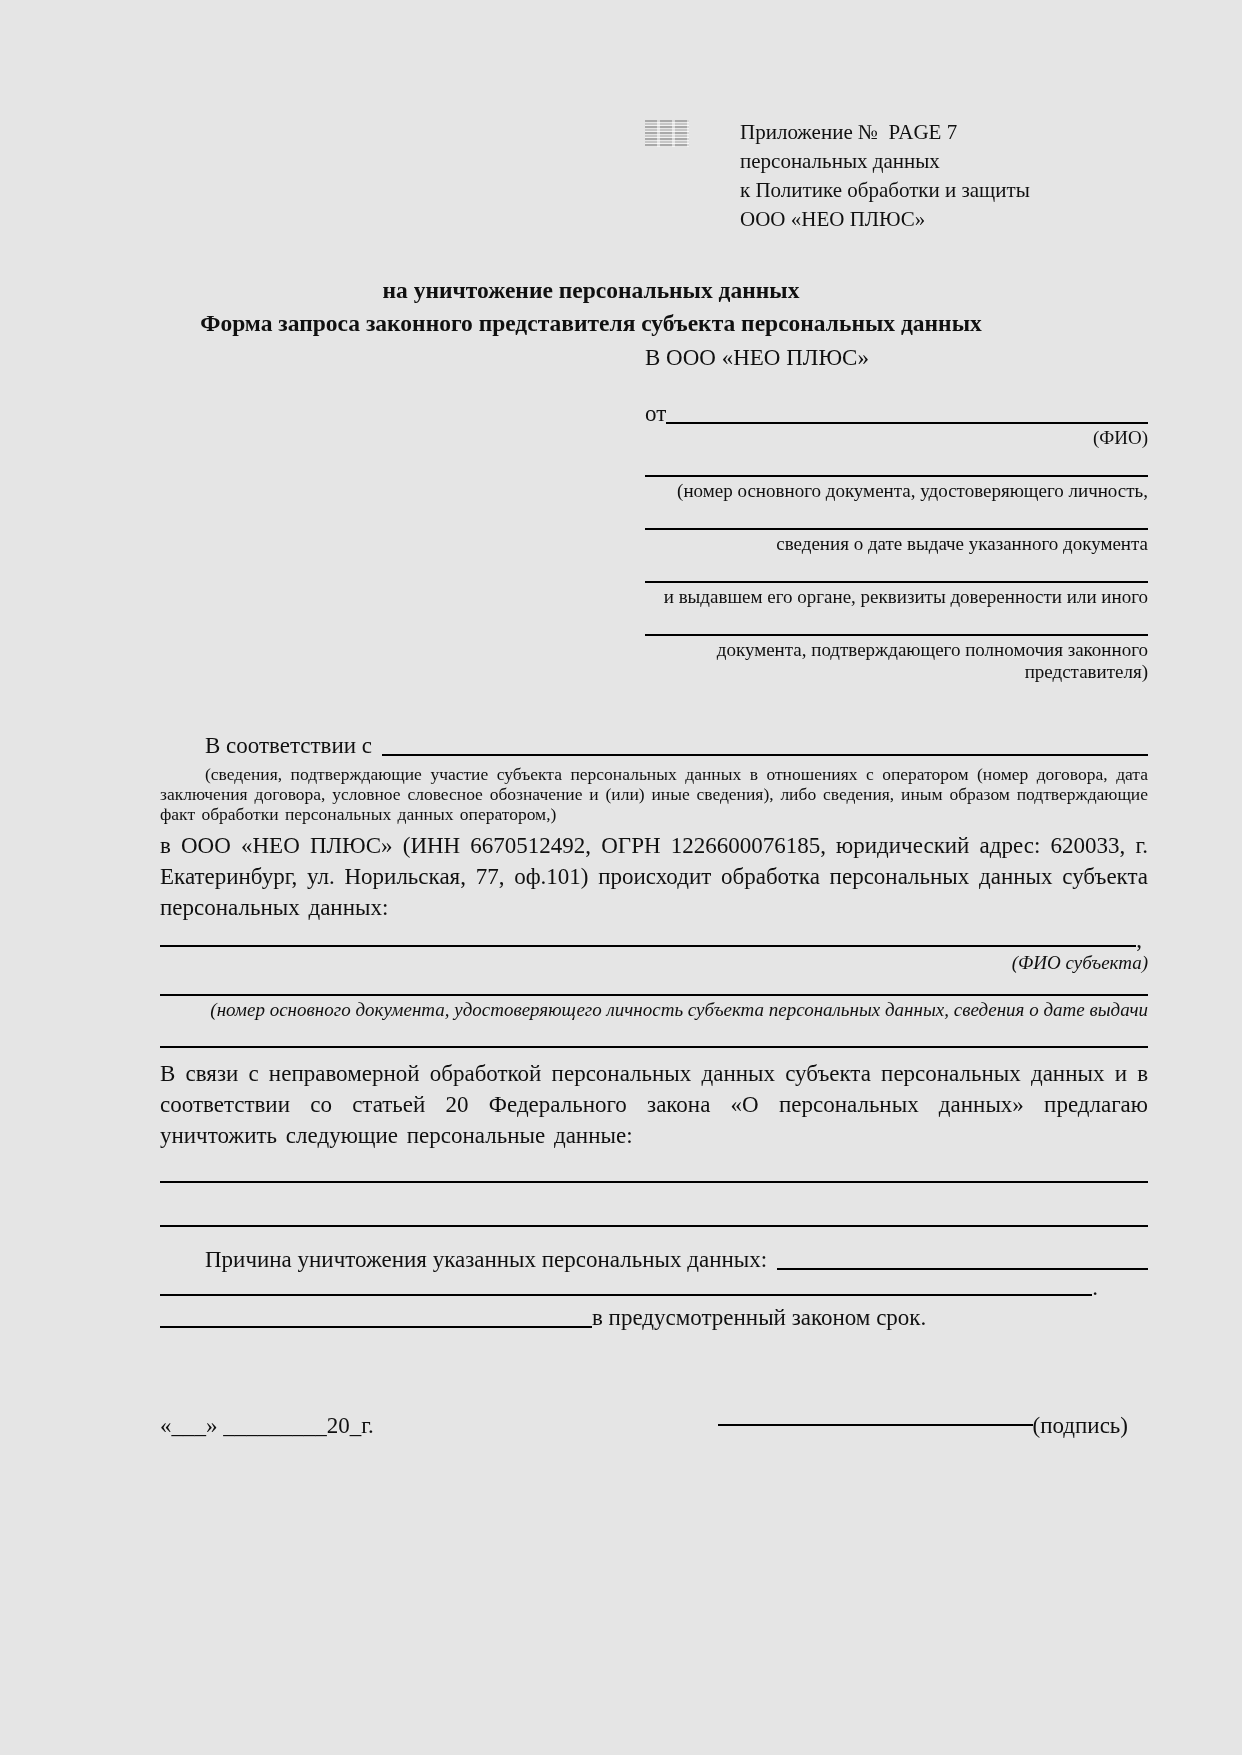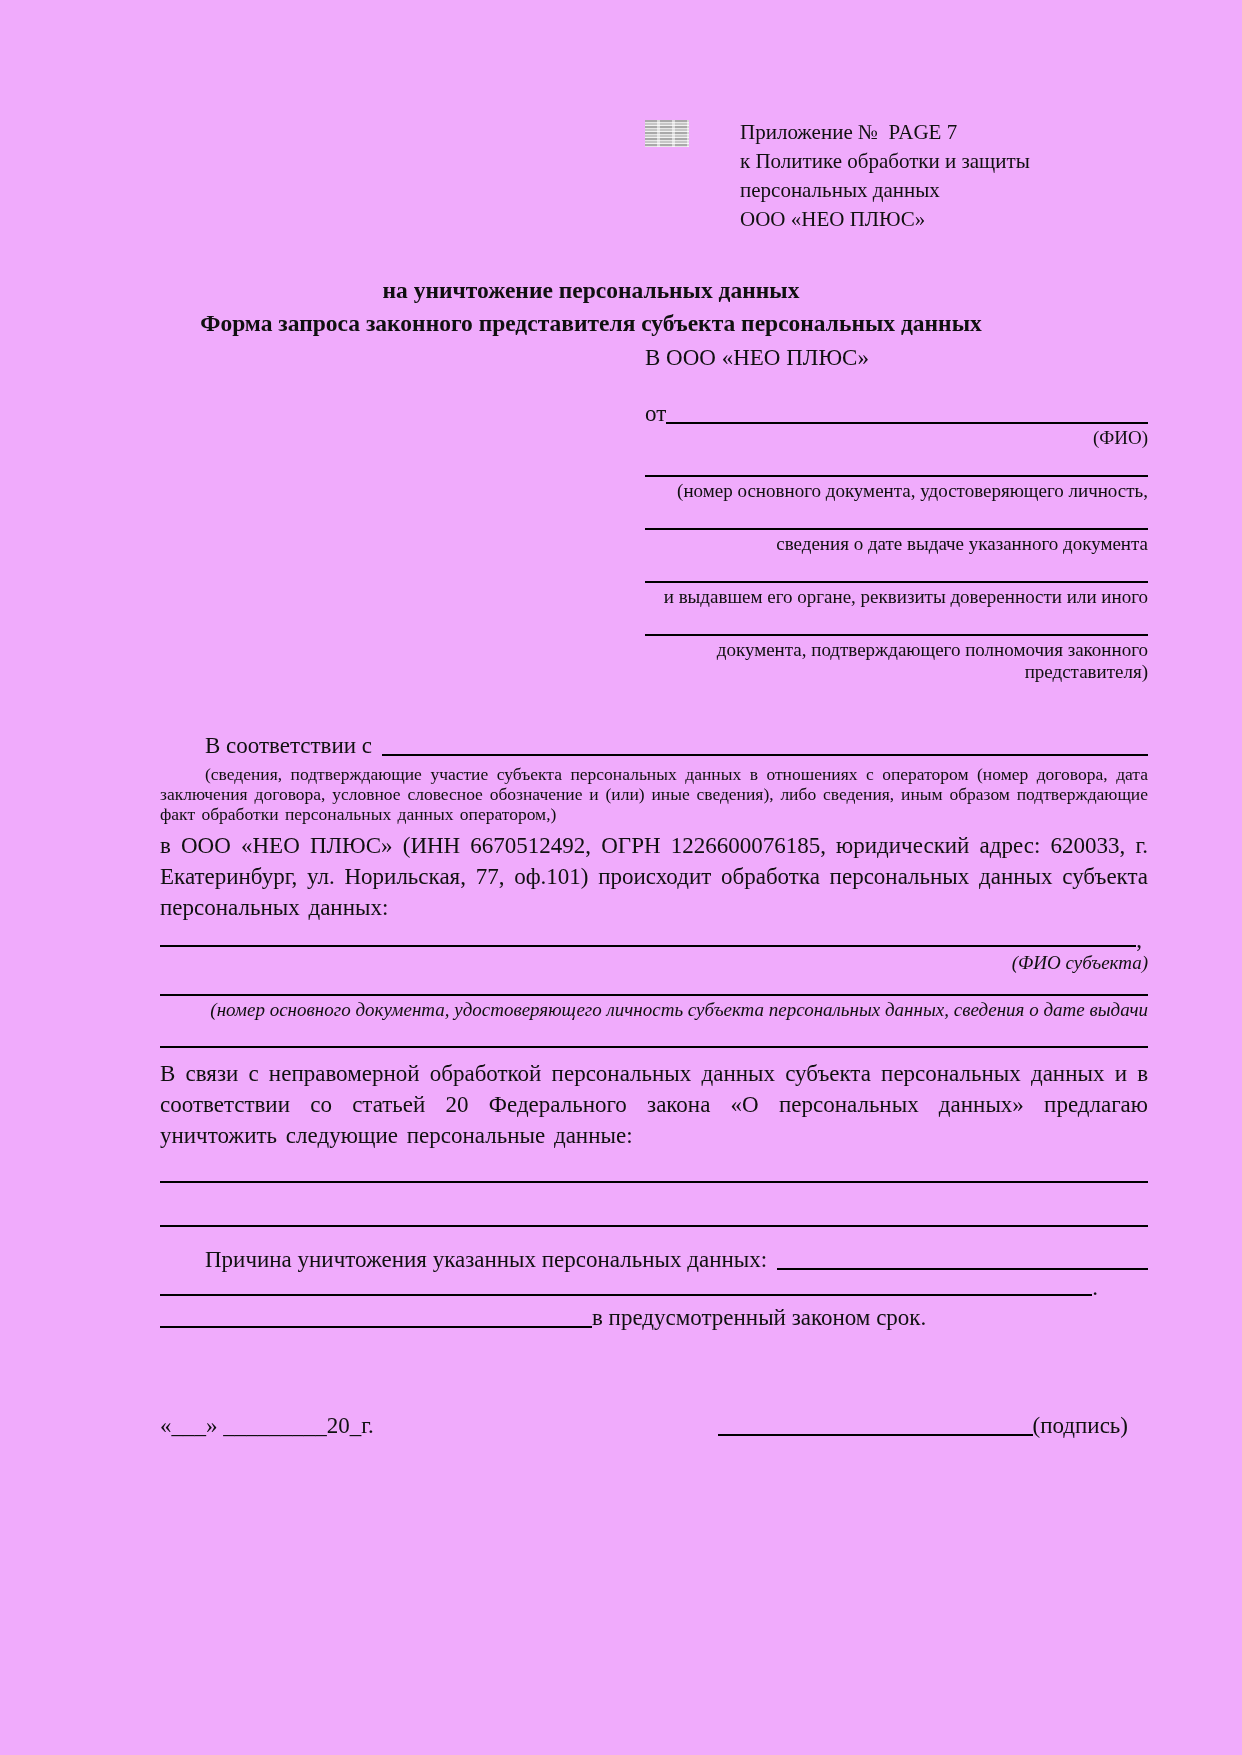--- a/index.html
+++ b/index.html
@@ -1,17 +1,17 @@
 <!DOCTYPE html>
 <html><head>
 <meta charset="utf-8">
 <style>
   html,body { margin:0; padding:0; background:#ffffff; }
   .page {
-    width:1242px; height:1755px; position:relative; background:#f0abfc;
+    width:1242px; height:1755px; position:relative; background:#e5e5e5;
     color:#101010; font-family:"Liberation Serif","DejaVu Serif",serif;
     overflow:hidden;
   }
   .content { position:absolute; left:160px; top:0; width:988px; }
 
   
   .mark {
     position:absolute; left:485px; top:120px; width:44px; height:27px;
     background:
       repeating-linear-gradient(90deg, rgba(255,255,255,0) 0 12px, rgba(255,255,255,.55) 12px 15px),
@@ -49,35 +49,35 @@
   .reason-row { margin-top:8px; padding-left:45px; height:38px; }
   .reason-end { height:26px; margin-right:50px; }
   .reason-end .tail { line-height:22px; }
   .response-para { margin-top:4px; text-indent:45px; line-height:31px; }
   .response-row { height:32px; }
   .fill-fixed { width:432px; border-bottom:2px solid #000; margin-bottom:3px; }
 
   
   .footer-row { margin-top:82px; display:flex; justify-content:space-between;
                 align-items:flex-end; padding-right:20px; font-size:23px; }
-  .sig { display:flex; align-items:flex-end; }
+  .sig { display:flex; align-items:center; }
   .sig-line { width:315px; border-bottom:2px solid #000; margin-bottom:3px; }
 </style>
 </head>
 <body>
 
 <div class="page">
   <div class="content">
 
     <div class="mark"></div>
 
     <div class="appendix">
       <div>Приложение №&nbsp; PAGE 7</div>
+      <div>персональных данных</div>
       <div>к Политике обработки и защиты</div>
-      <div>персональных данных</div>
       <div>ООО «НЕО ПЛЮС»</div>
     </div>
 
     <div class="title">
       <div>на уничтожение персональных данных</div>
       <div>Форма запроса законного представителя субъекта персональных данных</div>
     </div>
 
     <div class="addr">
       <div class="addr-to">В ООО «НЕО ПЛЮС»</div>

